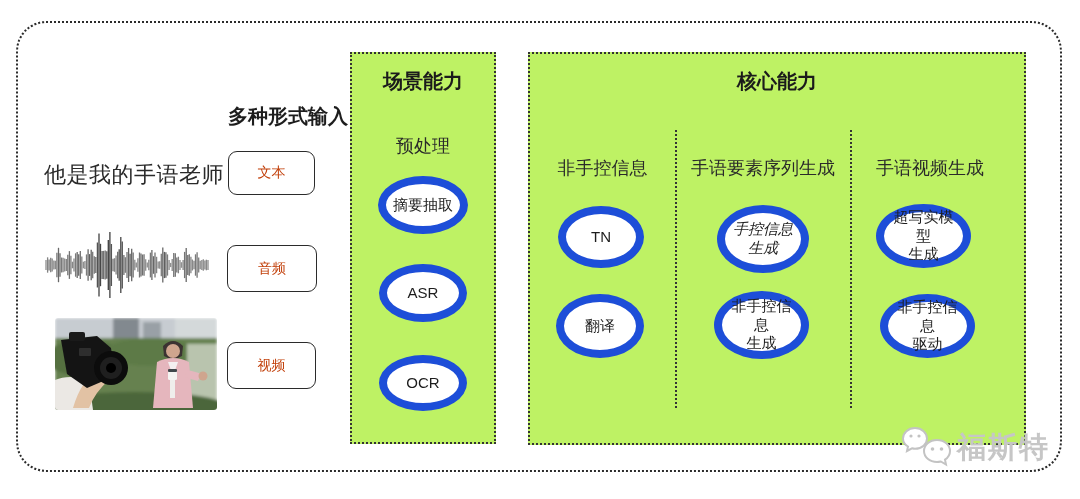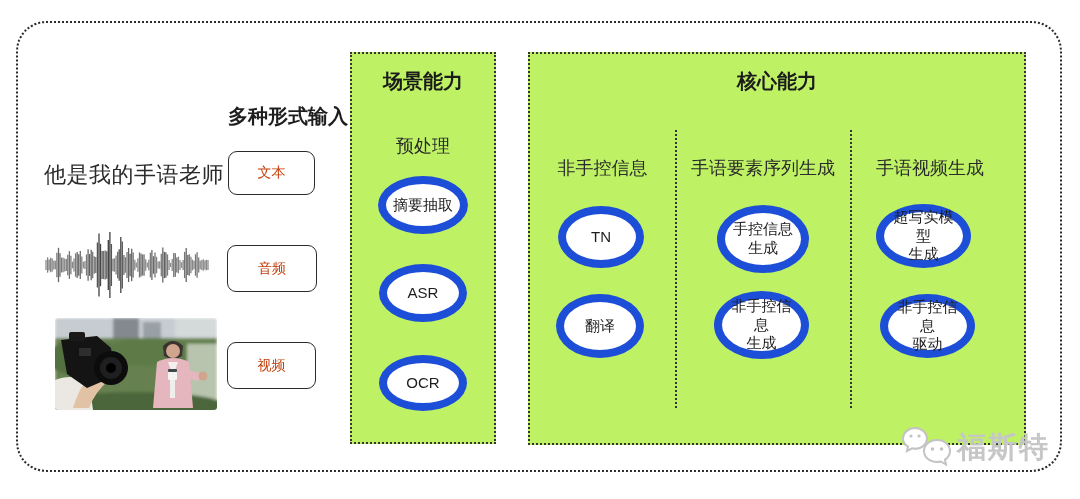--- a/index.html
+++ b/index.html
@@ -62,21 +62,21 @@
   .core-box .d1 { left: 145px; }
   .core-box .d2 { left: 320px; }
   .col-header {
     position: absolute; top: 102px; text-align: center; font-size: 18px; color: #2a2a2a;
   }
   .core-box .h1 { left: 5px;   width: 135px; }
   .core-box .h2 { left: 152px; width: 162px; }
   .core-box .h3 { left: 322px; width: 156px; }
   .core-box .c1r1 { left: 28px;  top: 152px; width: 86px; height: 62px; }
   .core-box .c1r2 { left: 26px;  top: 240px; width: 88px; height: 64px; }
-  .core-box .c2r1 { left: 187px; top: 151px; width: 92px; height: 68px; }
+  .core-box .c2r1 { left: 187px; top: 151px; width: 92px; height: 68px; font-style: italic; }
   .core-box .c2r2 { left: 184px; top: 237px; width: 95px; height: 68px; }
   .core-box .c3r1 { left: 346px; top: 150px; width: 95px; height: 64px; }
   .core-box .c3r2 { left: 350px; top: 240px; width: 95px; height: 64px; }
   
   .watermark { position: absolute; left: 885px; top: 420px; width: 180px; height: 55px; }
   .wm-logo { position: absolute; left: 16px; top: 6px; }
   .wm-text {
     position: absolute; left: 72px; top: 8px; font-size: 29px; font-weight: bold;
     color: #c6c6c6; letter-spacing: 2px; white-space: nowrap;
   }

